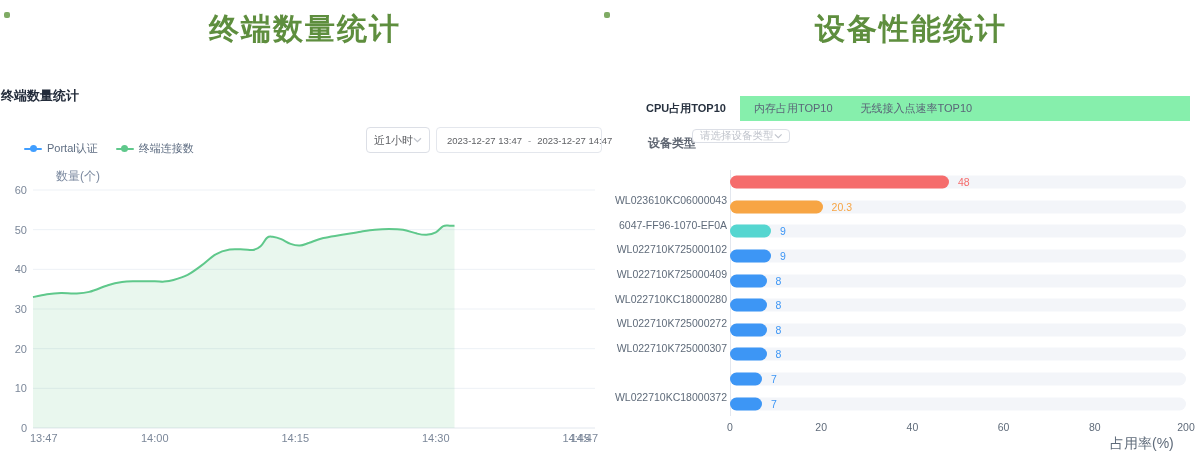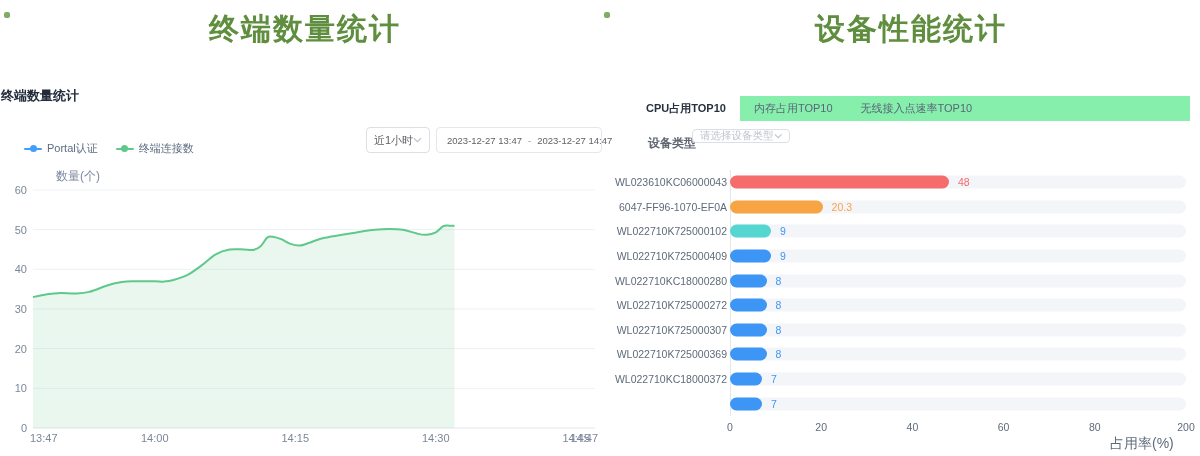--- a/index.html
+++ b/index.html
@@ -54,21 +54,21 @@
   .filter-select {
     position:absolute; left:692px; top:129px; width:98px; height:14px;
     border:1px solid #dcdfe6; border-radius:4px; background:#fff;
     display:flex; align-items:center; justify-content:space-between; padding:0 7px;
     font-size:10.5px; color:#c0c4cc; cursor:pointer; white-space:nowrap;text-align:right;
   }
 
   .bars-wrap { position:absolute; left:632px; top:170px; width:558px; }
   .bar-row { position:relative; height:24.6px; }
   .bar-label {
-    position:absolute; left:0; top:0; width:95px; height:100%;
+    position:absolute; left:0; top:18px; width:95px; height:100%;
     display:flex; align-items:center; justify-content:flex-end;
     font-size:10.5px; color:#5f6b7a; white-space:nowrap;
   }
   .bar-area { position:absolute; left:98px; top:0; width:456px; height:100%; }
   .bar-track { position:absolute; left:0; top:50%; transform:translateY(-50%); width:456px; height:13px; border-radius:7px; background:#f3f5f9; }
   .bar-fill  { position:absolute; left:0; top:50%; transform:translateY(-50%); height:13px; border-radius:7px; }
   .bar-value { position:absolute; top:50%; transform:translateY(-50%); font-size:10.5px; }
 
   .vaxis { position:absolute; left:730px; top:170px; width:1px; height:246px; background:#e3e7ee; }
   .xticks { position:absolute; left:730px; top:421px; width:456px; height:12px; }
@@ -215,21 +215,20 @@
       </div>
       <div class="bar-row">
         <div class="bar-label">WL022710K725000307</div>
        <div class="bar-area">
          <div class="bar-track" style="background:#f3f5f9"></div>
          <div class="bar-fill" style="width:36.5px; background:#3d96f5"></div>
          <span class="bar-value" style="left:45.5px; color:#3d96f5">8</span>
        </div>
       </div>
       <div class="bar-row">
-        <div class="bar-label">WL022710K725000369</div>
        <div class="bar-area">
          <div class="bar-track" style="background:#f3f5f9"></div>
          <div class="bar-fill" style="width:36.5px; background:#3d96f5"></div>
          <span class="bar-value" style="left:45.5px; color:#3d96f5">8</span>
        </div>
       </div>
       <div class="bar-row">
         <div class="bar-label">WL022710KC18000372</div>
        <div class="bar-area">
          <div class="bar-track" style="background:#f3f5f9"></div>

